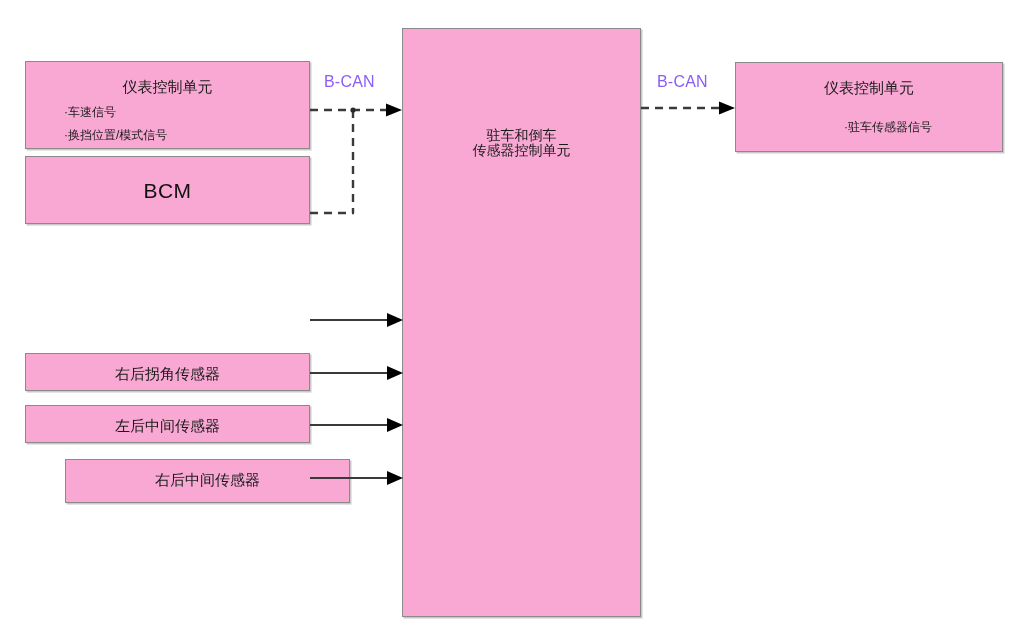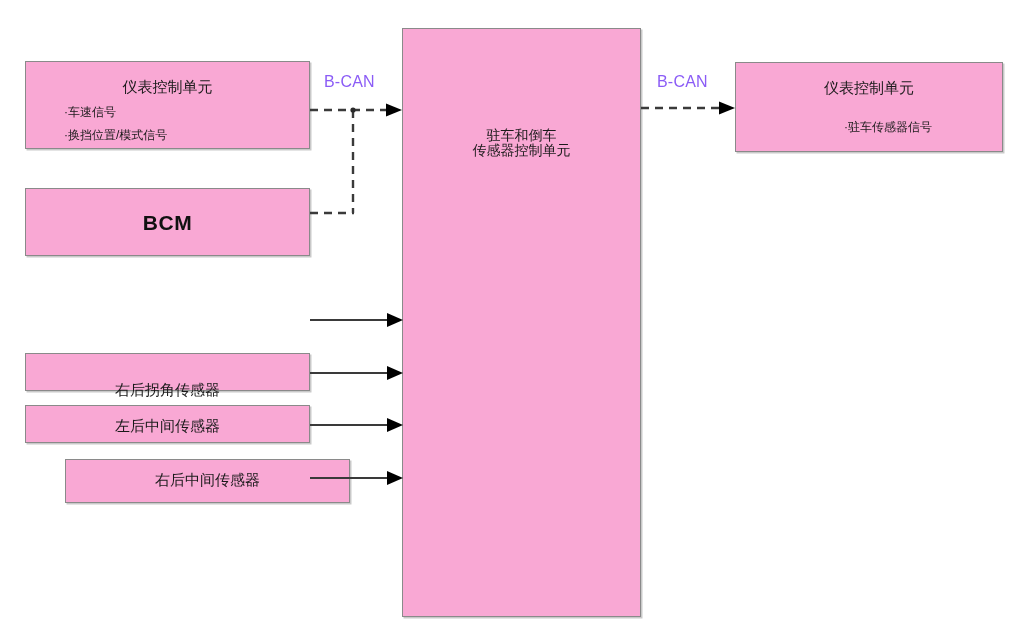--- a/index.html
+++ b/index.html
@@ -84,27 +84,27 @@
 <body>
 
 <div id="canvas">
 
   <div class="box" style="left:25px; top:61px; width:285px; height:88px;">
     <div class="box-title" style="top:17px;">仪表控制单元</div>
     <div class="box-line" style="left:38px; top:44px;">·车速信号</div>
     <div class="box-line" style="left:38px; top:67px;">·换挡位置/模式信号</div>
   </div>
 
-  <div class="box" style="left:25px; top:188px; width:285px; height:68px;font-weight:bold;">
+  <div class="box" style="left:25px; top:156px; width:285px; height:68px;">
     <div class="bcm-label" style="top:23px;">BCM</div>
   </div>
 
 
   <div class="box" style="left:25px; top:353px; width:285px; height:38px;">
-    <div class="box-title" style="top:12px;margin-top:16px;">右后拐角传感器</div>
+    <div class="box-title" style="top:12px;">右后拐角传感器</div>
   </div>
 
   <div class="box" style="left:25px; top:405px; width:285px; height:38px;padding-left:12px;">
     <div class="box-title" style="top:12px;">左后中间传感器</div>
   </div>
 
   <div class="box" style="left:25px; top:459px; width:285px; height:44px;margin-left:40px;">
     <div class="box-title" style="top:12px;">右后中间传感器</div>
   </div>
 

